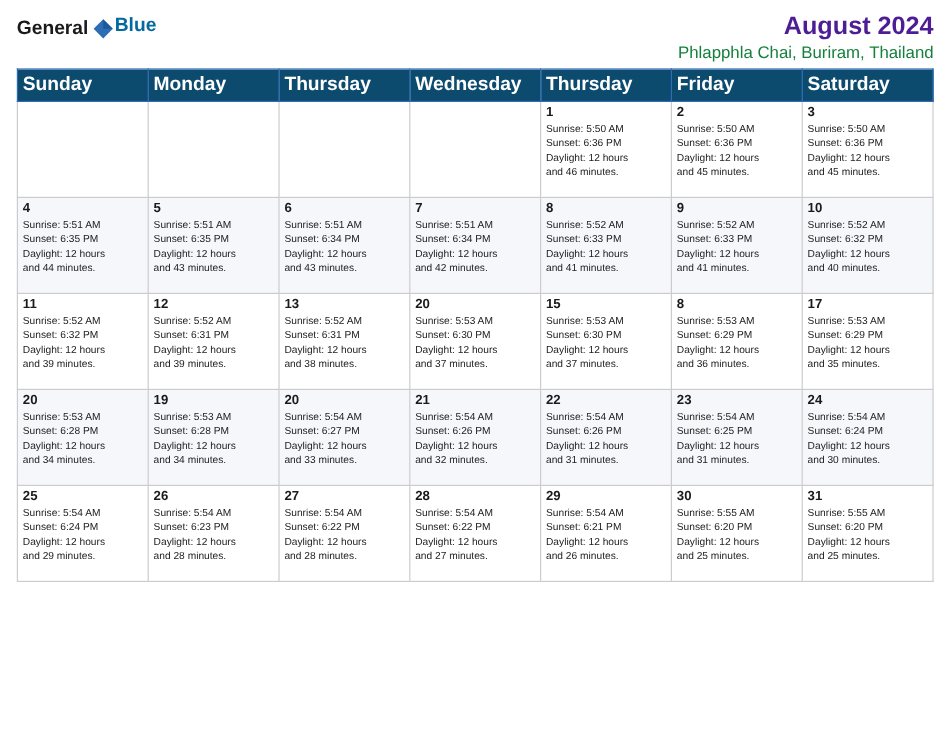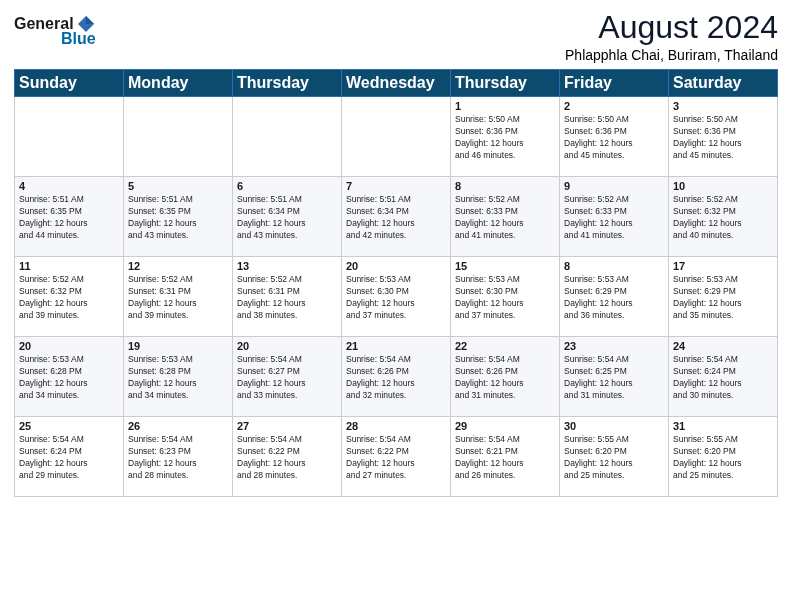--- a/index.html
+++ b/index.html
@@ -16,42 +16,42 @@
       padding: 10px 14px 10px 14px;
     }
     .header {
       display: flex;
       justify-content: space-between;
       align-items: flex-start;
       margin-bottom: 6px;
     }
     .logo {
       display: flex;
-      flex-direction: column;
-      align-items: flex-end;
+      flex-direction: row;
+      align-items: center;
       margin-top: 4px;
     }
     .logo-top {
       display: flex;
       align-items: center;
       gap: 2px;
     }
     .title-block {
       text-align: right;
     }
     .title-block h1 {
-      font-size: 32px;
-      font-weight: normal;
-      color: #0f172a;
+      font-size: 21px;
+      font-weight: bold;
+      color: #4c1d95;
       line-height: 1.1;
     }
     .title-block h2 {
       font-size: 14px;
       font-weight: normal;
-      color: #000000;
+      color: #15803d;
       margin-top: 2px;
     }
     .calendar {
       width: 100%;
       border-collapse: collapse;
     }
     .calendar th {
       background: #0c4a6e;
       color: #fff;
       font-size: 16px;

